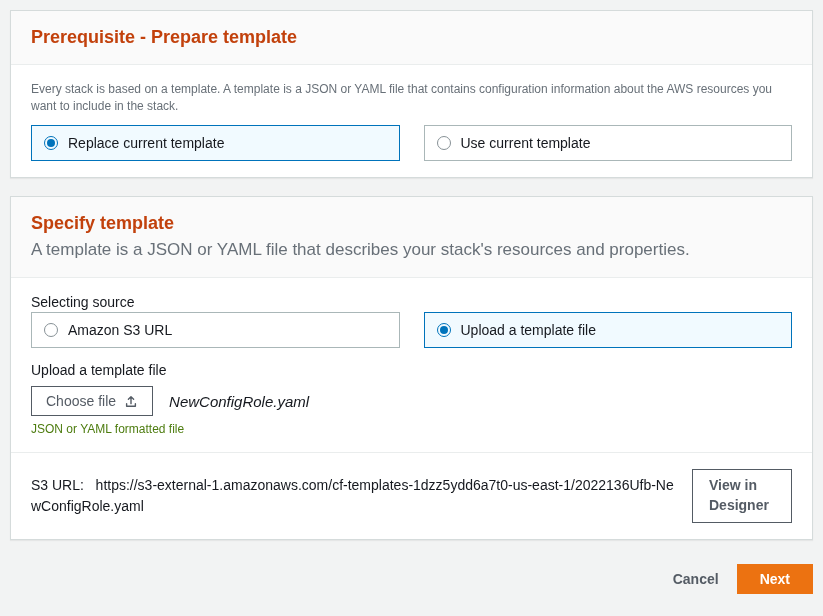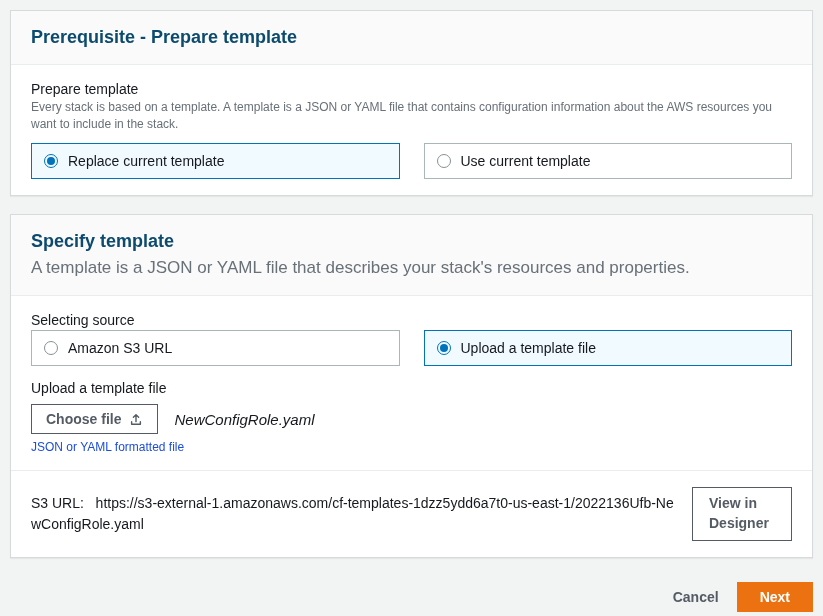--- a/index.html
+++ b/index.html
@@ -22,21 +22,21 @@
       box-shadow: 0 1px 1px rgba(0,0,0,0.05);
     }
     .panel-header {
       padding: 16px 20px 16px 20px;
       background: #fafafa;
       border-bottom: 1px solid #eaeded;
     }
     .panel-title {
       font-size: 18px;
       font-weight: 700;
-      color: #0c4a6e;
+      color: #c2410c;
     }
     .panel-subtitle {
       font-size: 17px;
       color: #687078;
       margin-top: 4px;
       line-height: 1.4;
     }
     .panel-body {
       padding: 16px 20px 16px 20px;
     }
@@ -100,39 +100,39 @@
       display: flex;
       align-items: center;
       gap: 16px;
       margin-bottom: 6px;
     }
     .choose-file-btn {
       border: 1px solid #545b64;
       background: #fff;
       padding: 6px 14px;
       font-size: 14px;
-      font-weight: 700;
+      font-weight: 400;
       color: #545b64;
       cursor: pointer;
       display: inline-flex;
       align-items: center;
       gap: 8px;
     }
     .upload-icon {
       width: 14px;
       height: 14px;
     }
     .filename {
       font-style: italic;
       font-size: 15px;
       text-align: right;
     }
     .small-hint {
       font-size: 12px;
-      color: #1d4ed8;
+      color: #4d7c0f;
     }
     .s3-row {
       display: flex;
       align-items: center;
       gap: 12px;
       padding: 16px 20px;
       border-top: 1px solid #eaeded;
     }
     .s3-url-text {
       flex: 1;
@@ -182,21 +182,20 @@
     .mt-14 { margin-top: 14px; }
   </style>
 </head>
 <body>
 
 <div class="panel">
   <div class="panel-header">
     <div class="panel-title">Prerequisite - Prepare template</div>
   </div>
   <div class="panel-body">
-    <div class="field-label">Prepare template</div>
     <div class="field-hint">Every stack is based on a template. A template is a JSON or YAML file that contains configuration information about the AWS resources you want to include in the stack.</div>
     <div class="radio-row">
       <div class="radio-card selected">
         <span class="radio-circle"></span>
         <span class="radio-label">Replace current template</span>
       </div>
       <div class="radio-card">
         <span class="radio-circle"></span>
         <span class="radio-label">Use current template</span>
       </div>

